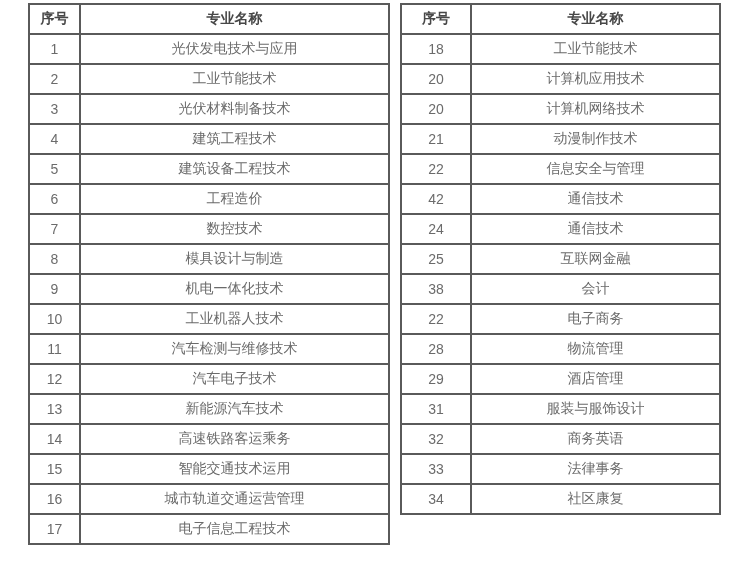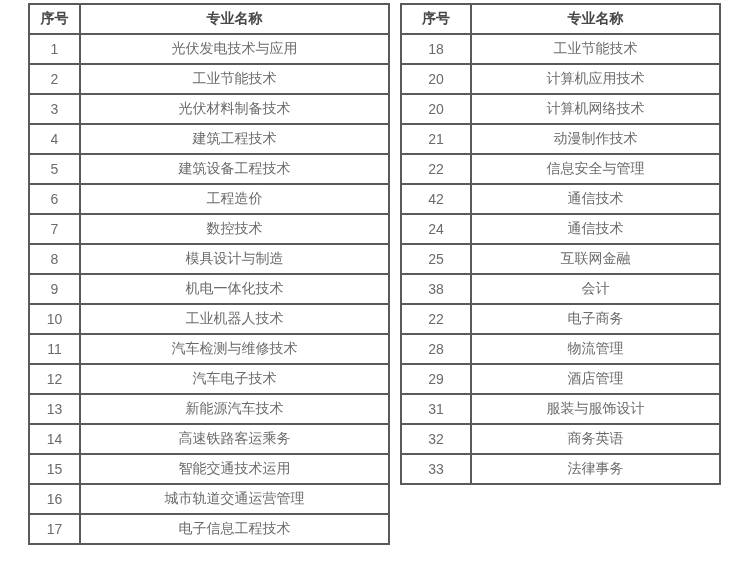--- a/index.html
+++ b/index.html
@@ -204,16 +204,20 @@
             <td>服装与服饰设计</td>
           </tr>
           <tr>
             <td>32</td>
             <td>商务英语</td>
           </tr>
           <tr>
             <td>33</td>
             <td>法律事务</td>
           </tr>
+          <tr>
+            <td>34</td>
+            <td>社区康复</td>
+          </tr>
         </tbody>
       </table>
   </div>
 </div>
 
 </body></html>

